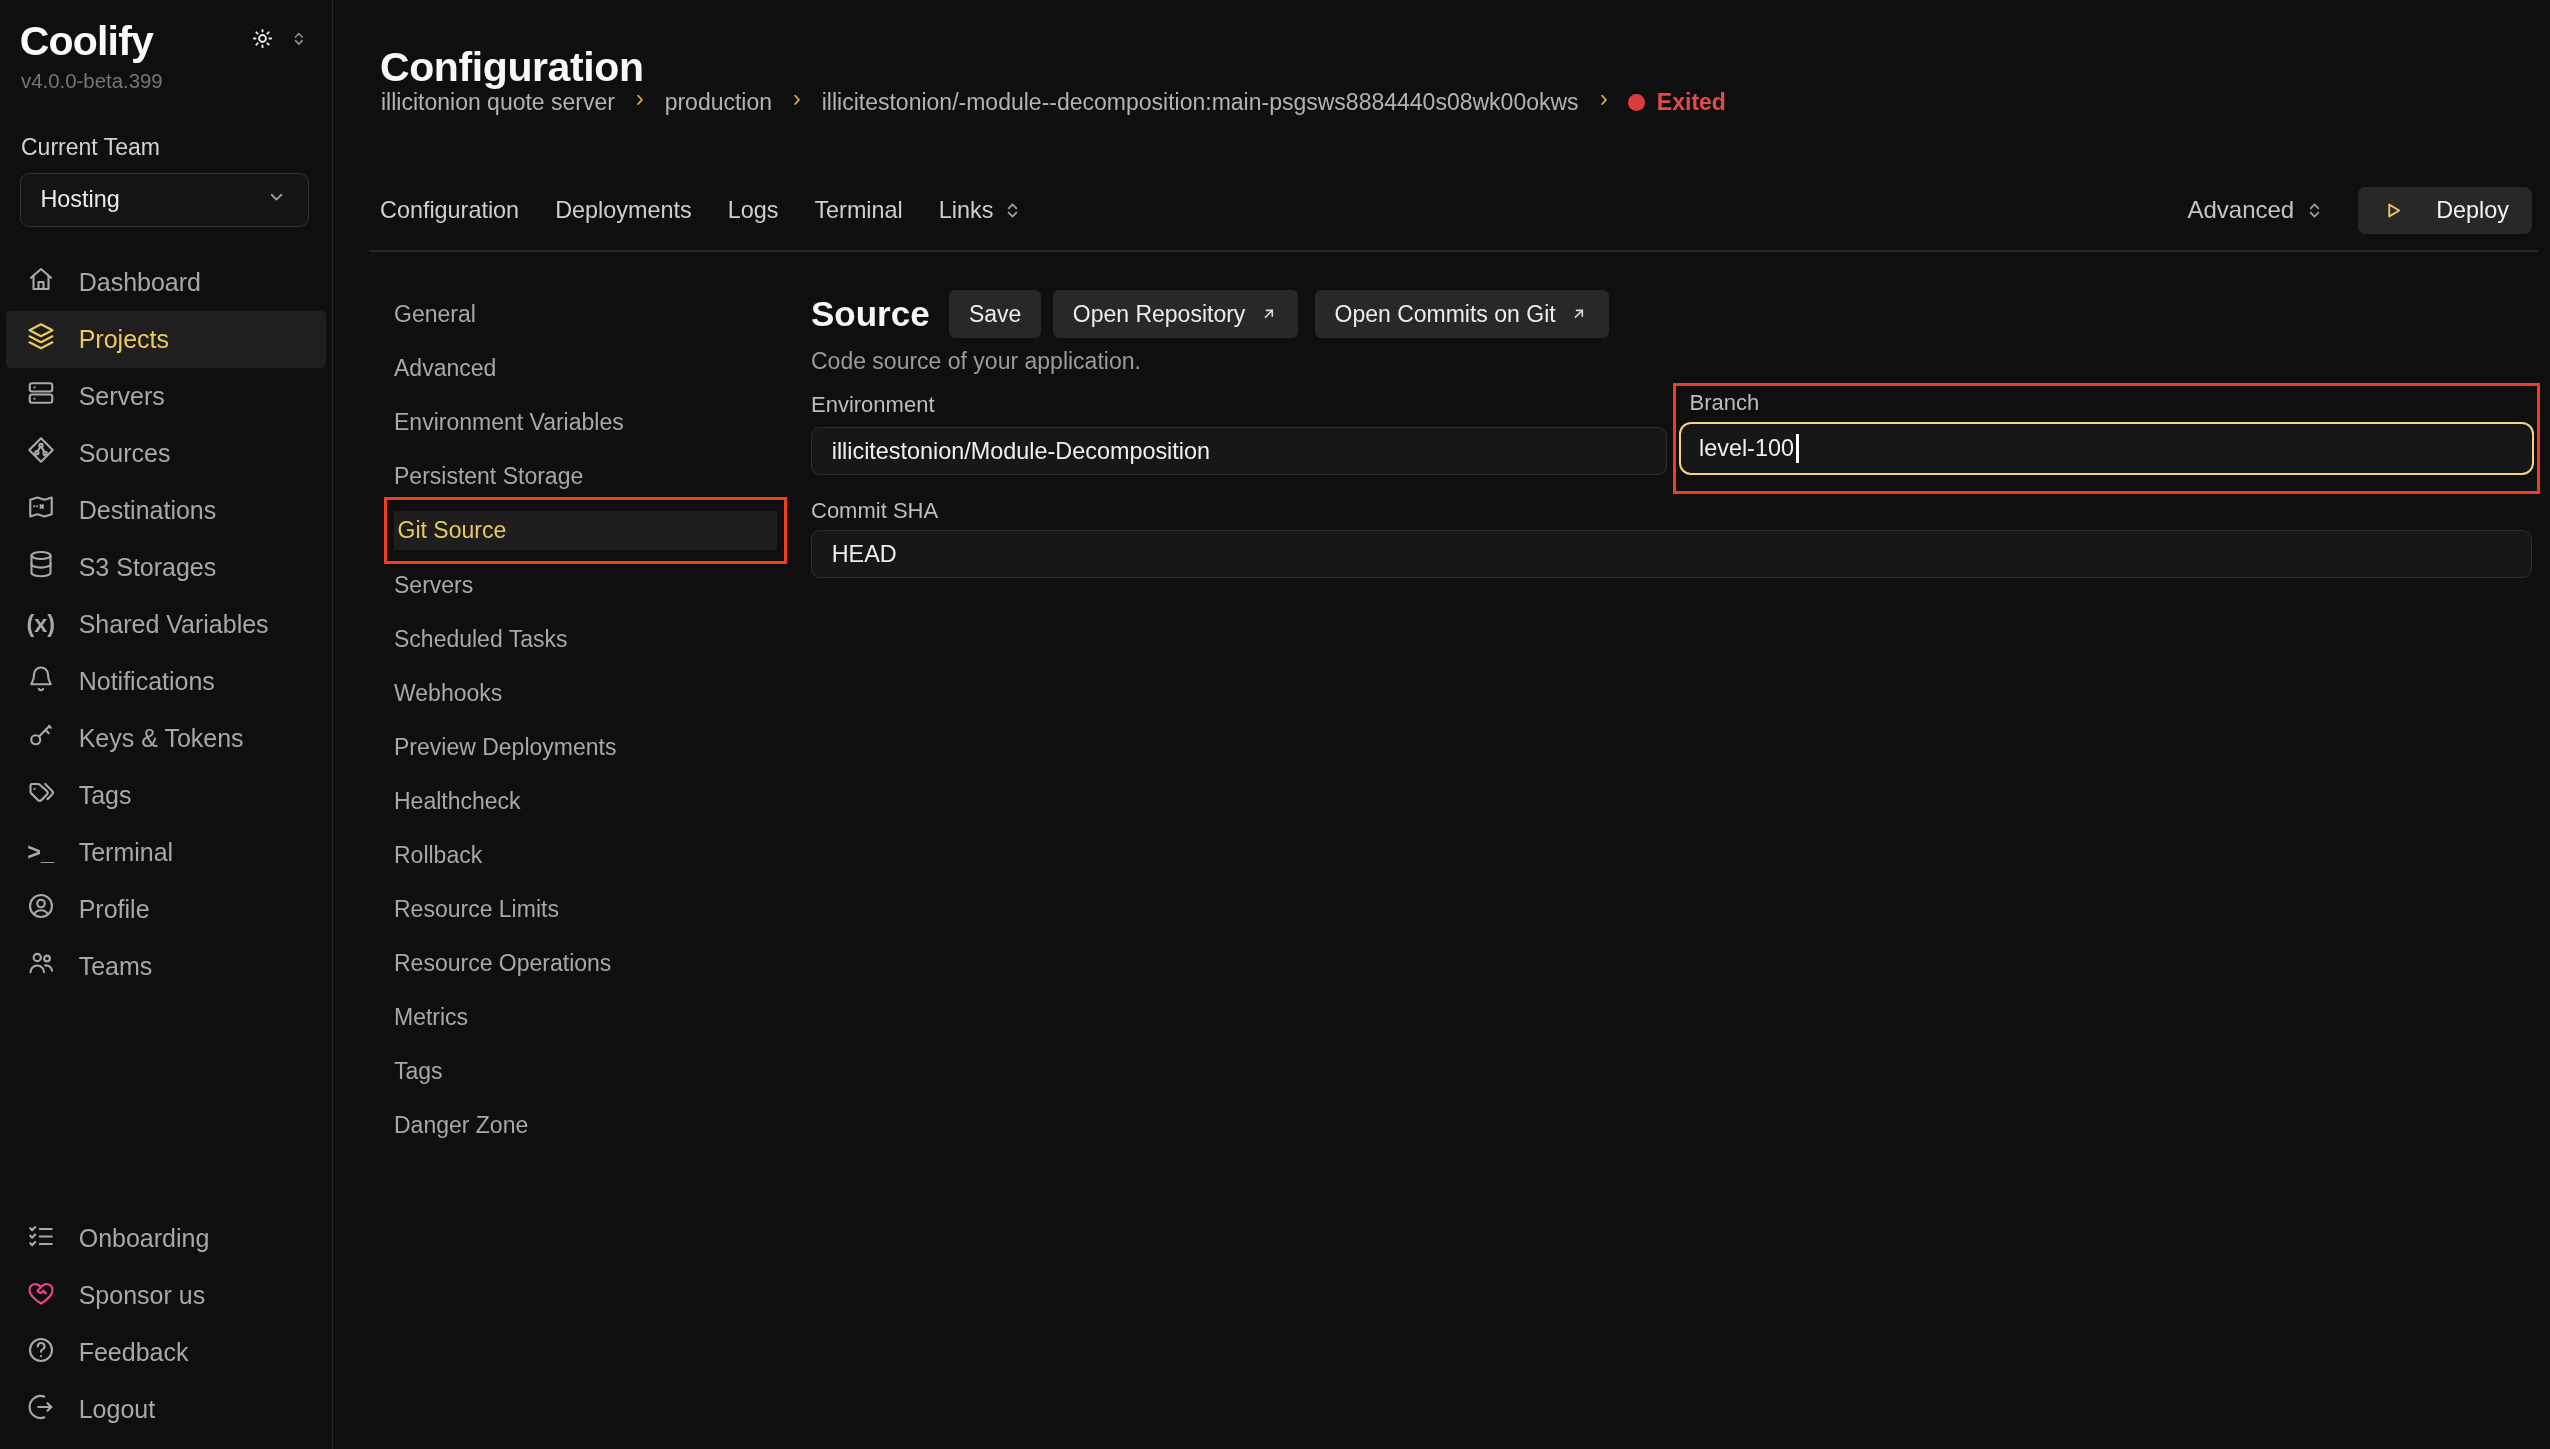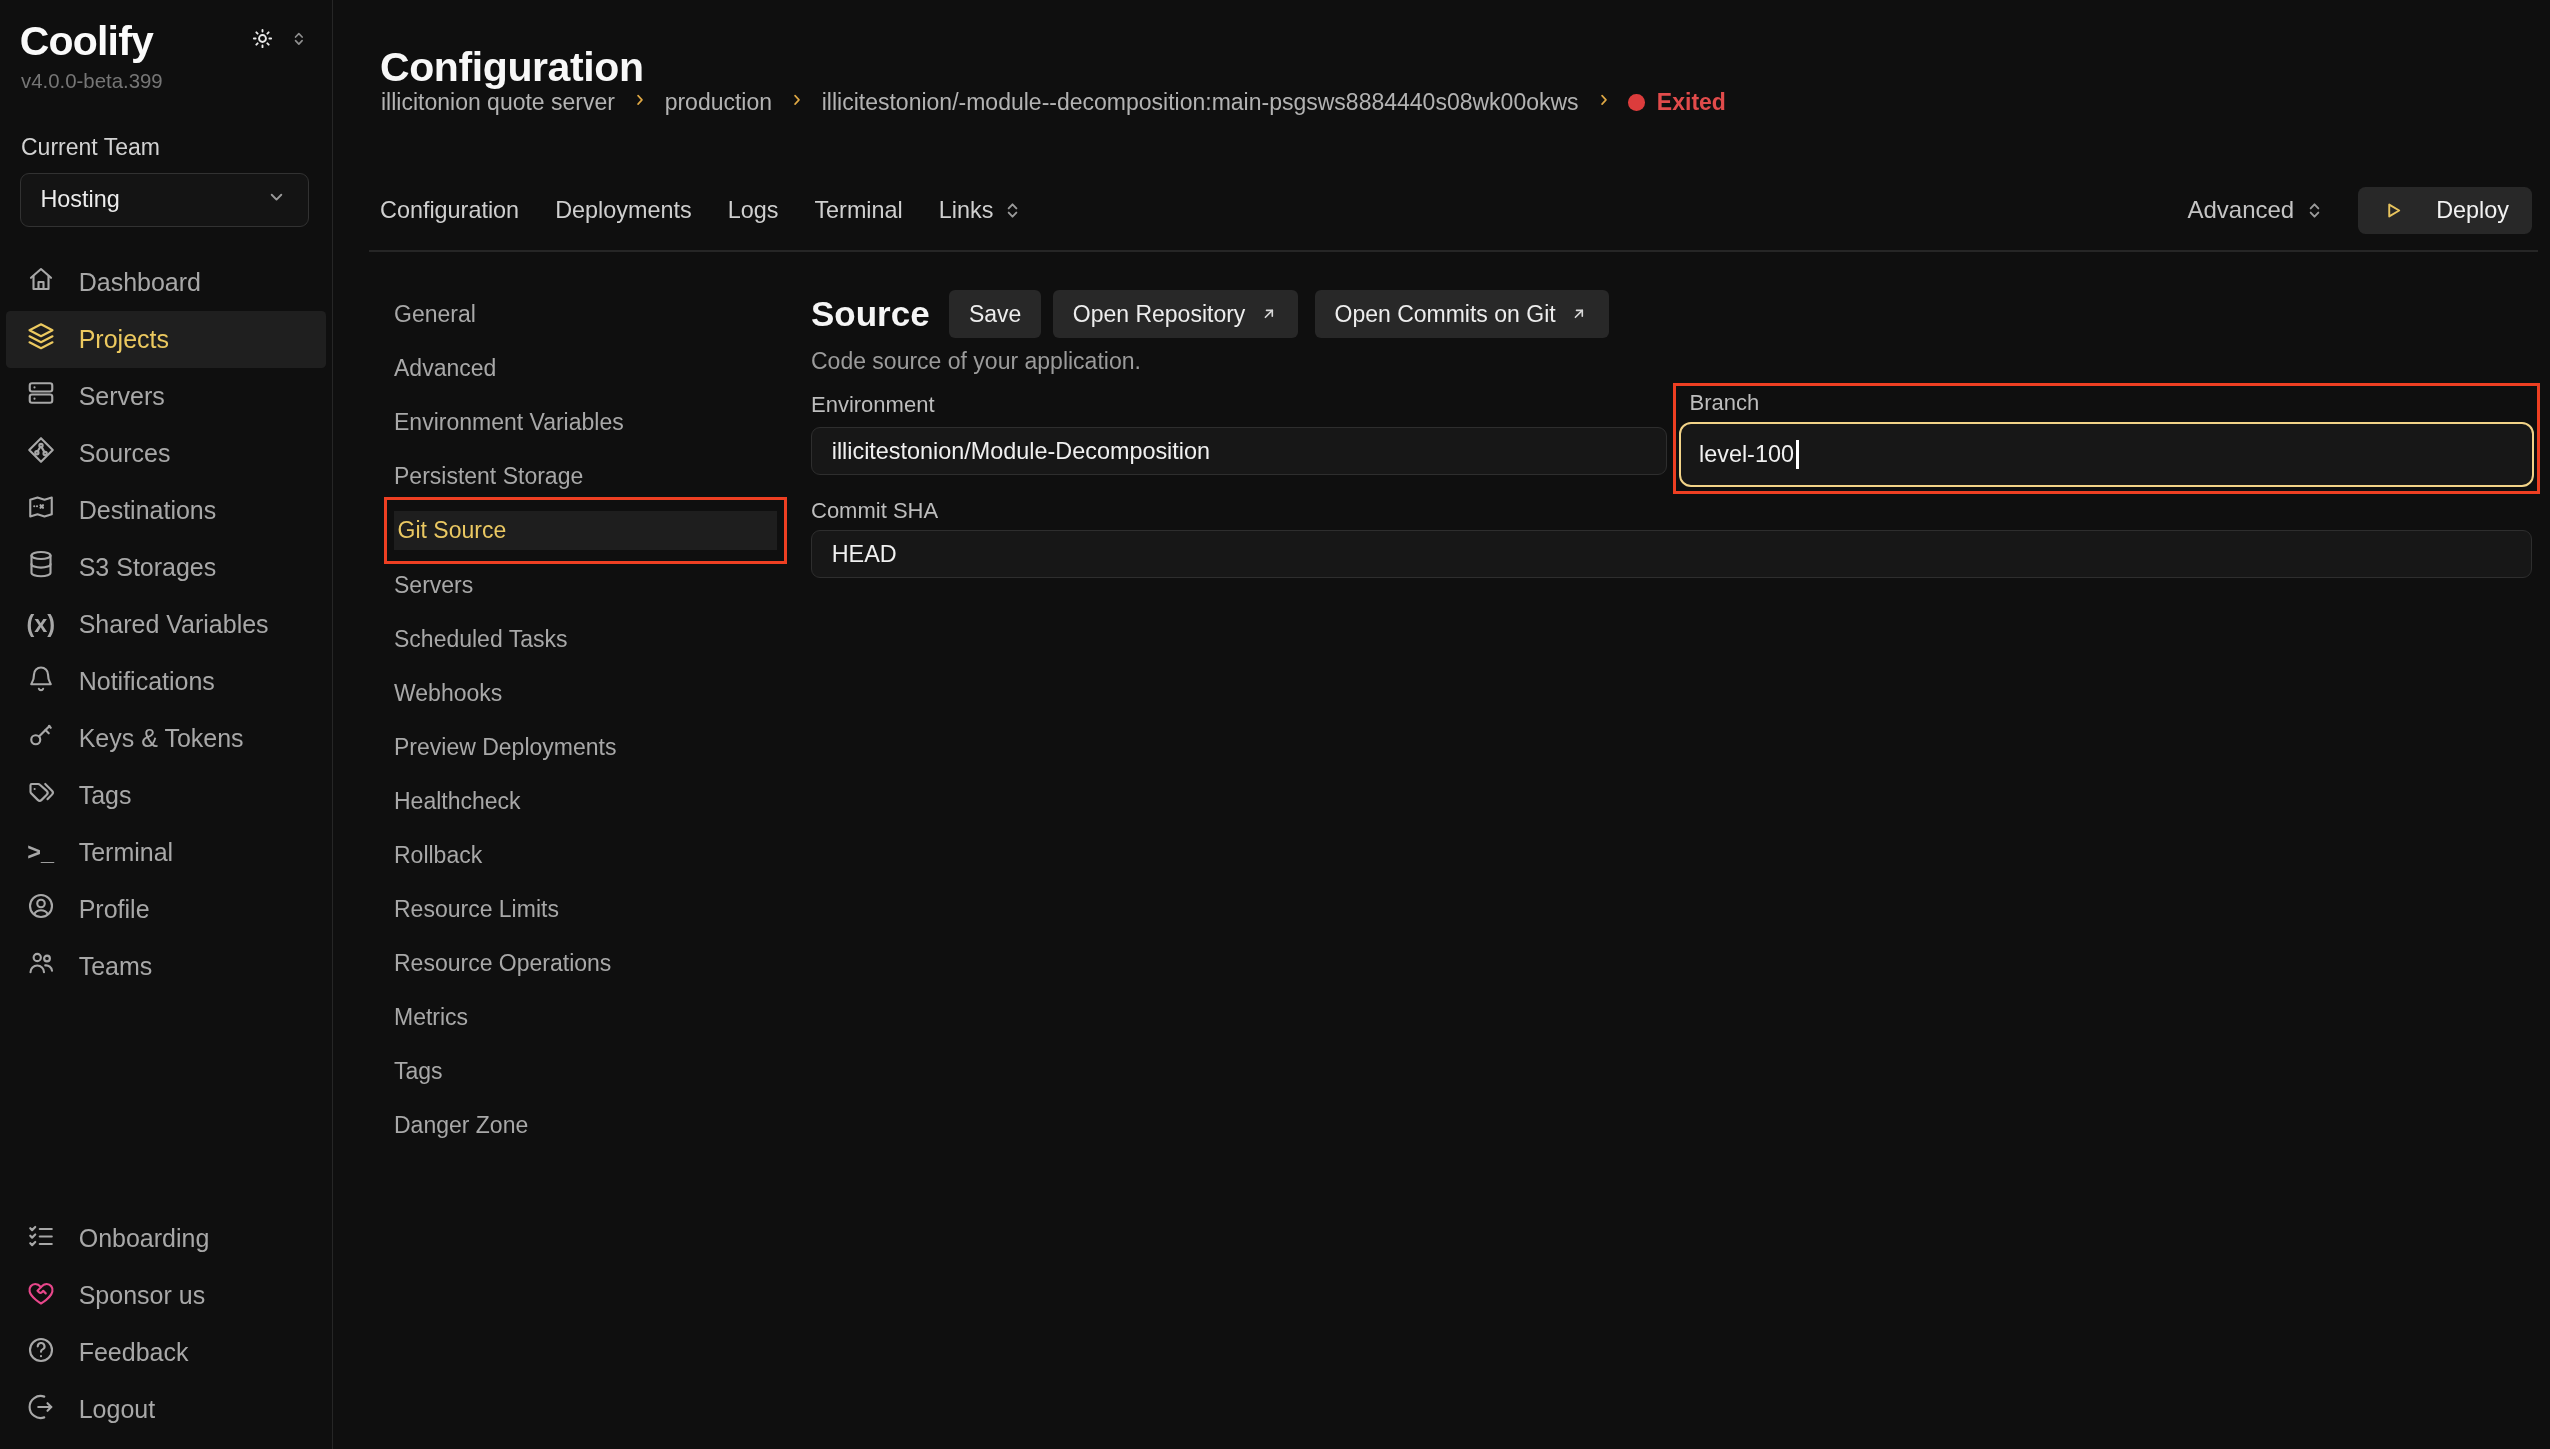--- a/index.html
+++ b/index.html
@@ -93,21 +93,21 @@
     background:#171717; border:1.5px solid #2e2e2e; border-radius:9px; height:48px;
     display:flex; align-items:center; padding:0 19.7px; font-size:23.4px; color:#f0f0f0; white-space:nowrap;
   }
   .repo-group .input { margin-top:9px; }
   .branch-annotation {
     margin-left:6px; width:867px; height:111px; flex:none;
     border:3.8px solid #ee3f22; padding:1.5px 3px 0 3px;
   }
   .branch-label { margin:3px 0 0 10.6px; }
   .branch-input {
-    margin-top:6px; height:65px; border:2.3px solid #f2d388; border-radius:12px;
+    margin-top:6px; height:53px; border:2.3px solid #f2d388; border-radius:12px;
     background:#171717; display:flex; align-items:center; padding:0 18px;
     font-size:23.4px; color:#f0f0f0;
   }
   .caret { width:2.3px; height:29px; background:#ffffff; margin-left:2.3px; flex:none; }
   .commit-group { margin-top:4.5px; }
   .commit-group .input { margin-top:6px; width:100%; }
 </style>
 </head>
 <body>
 

